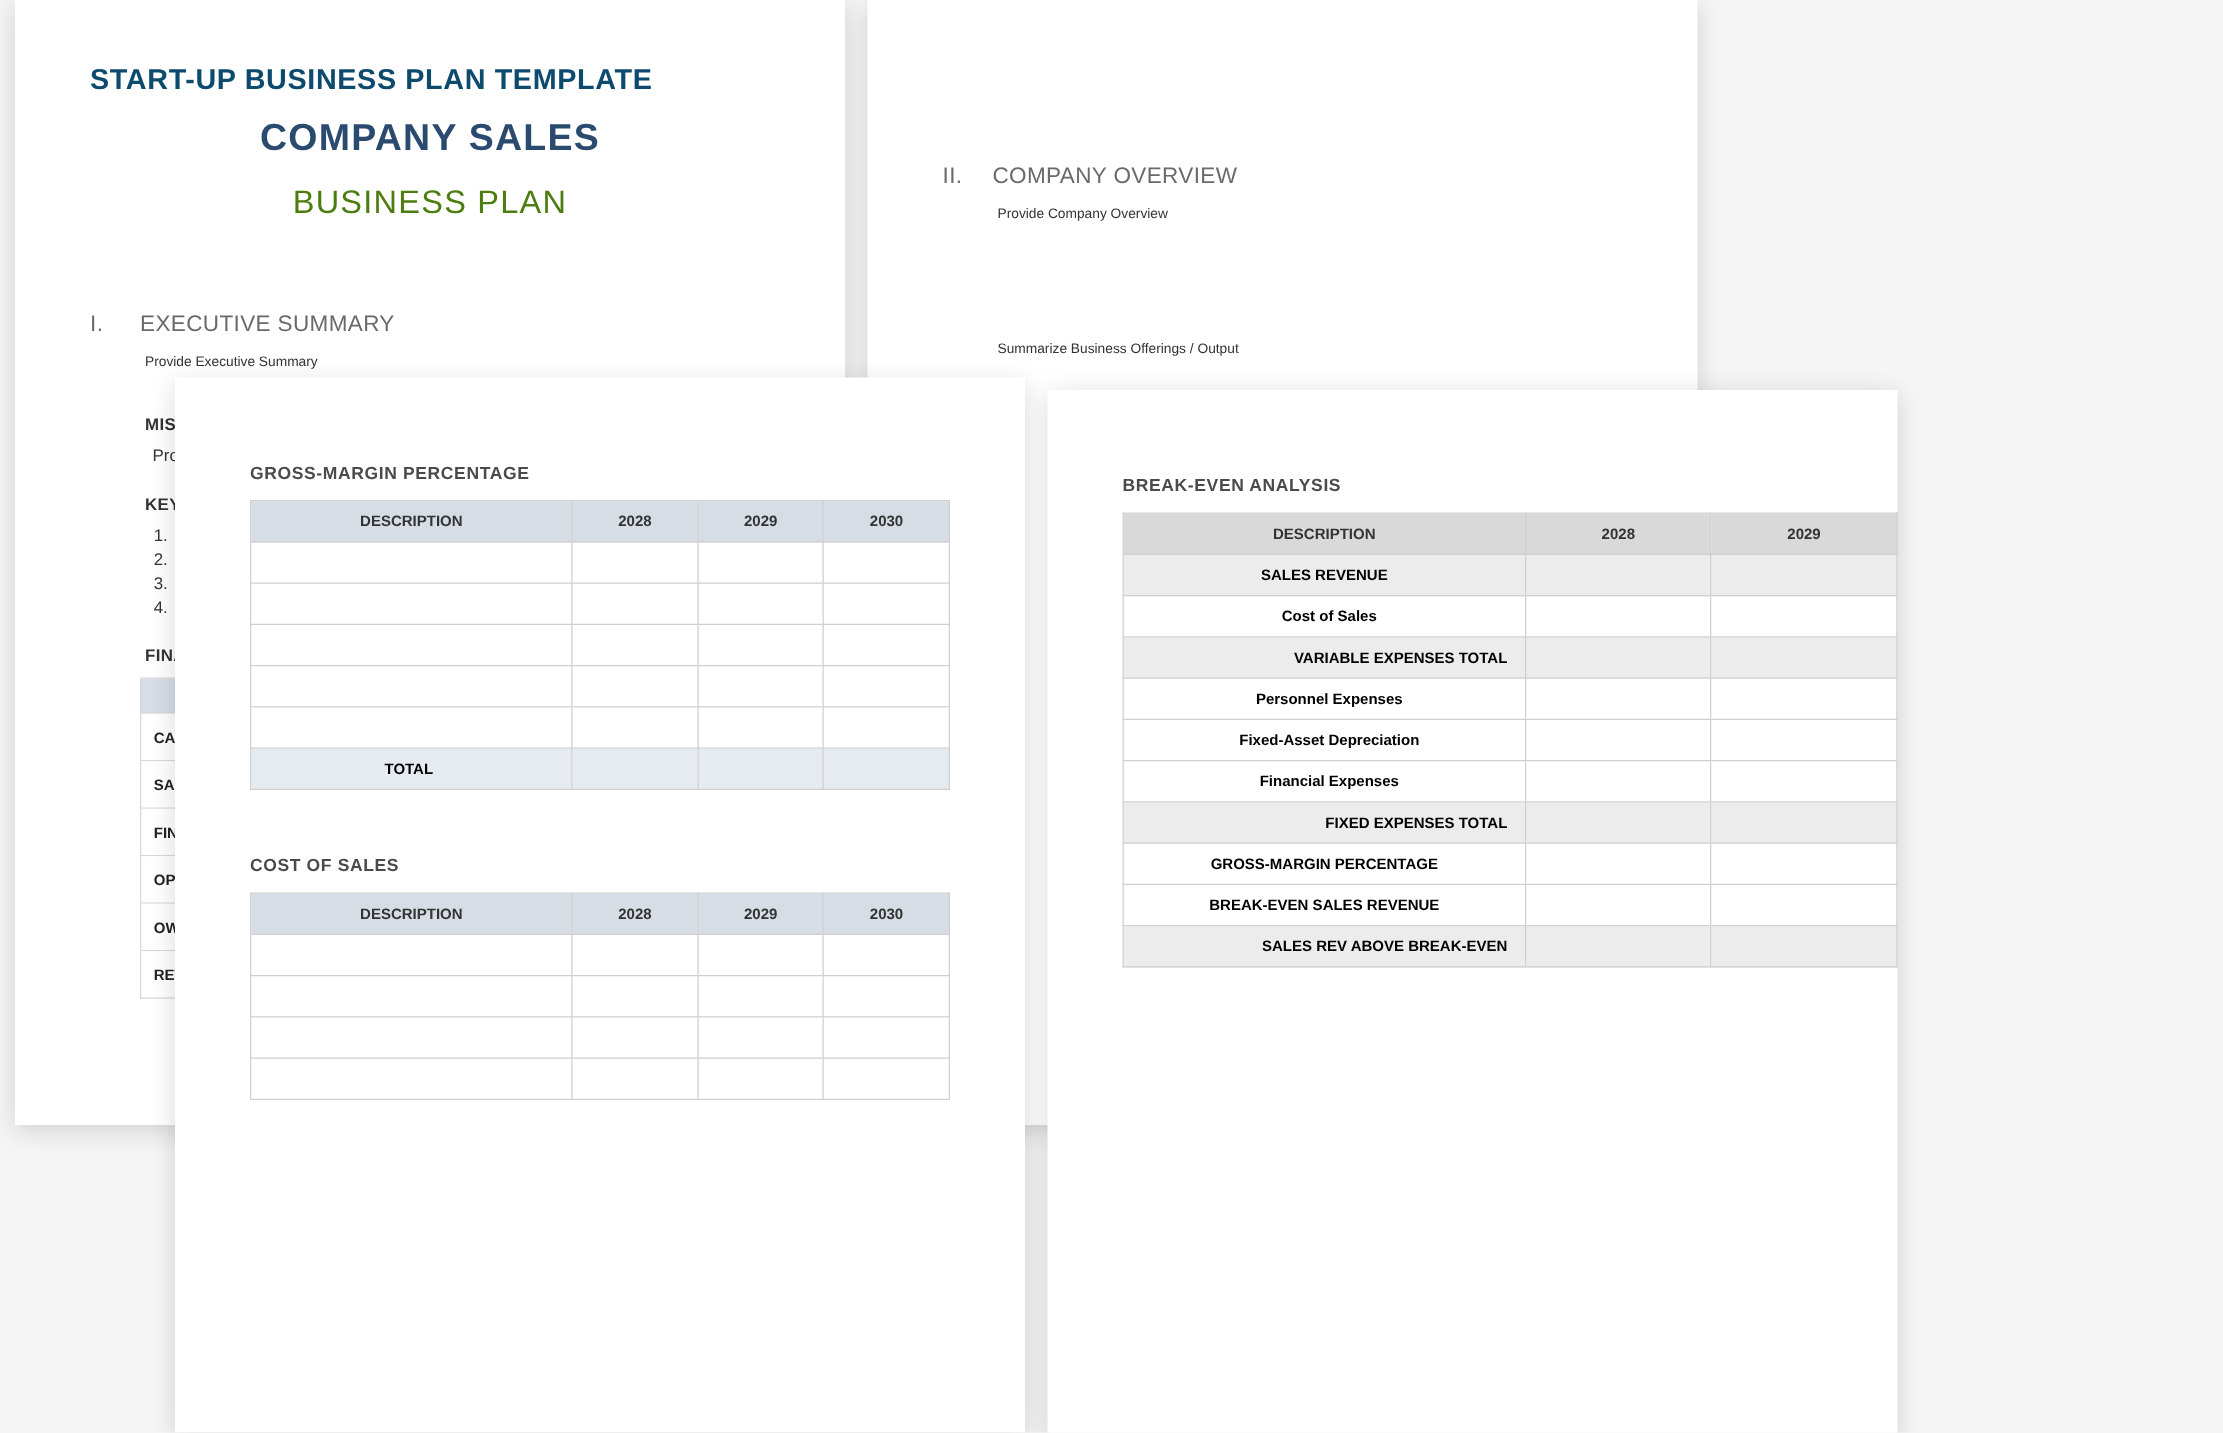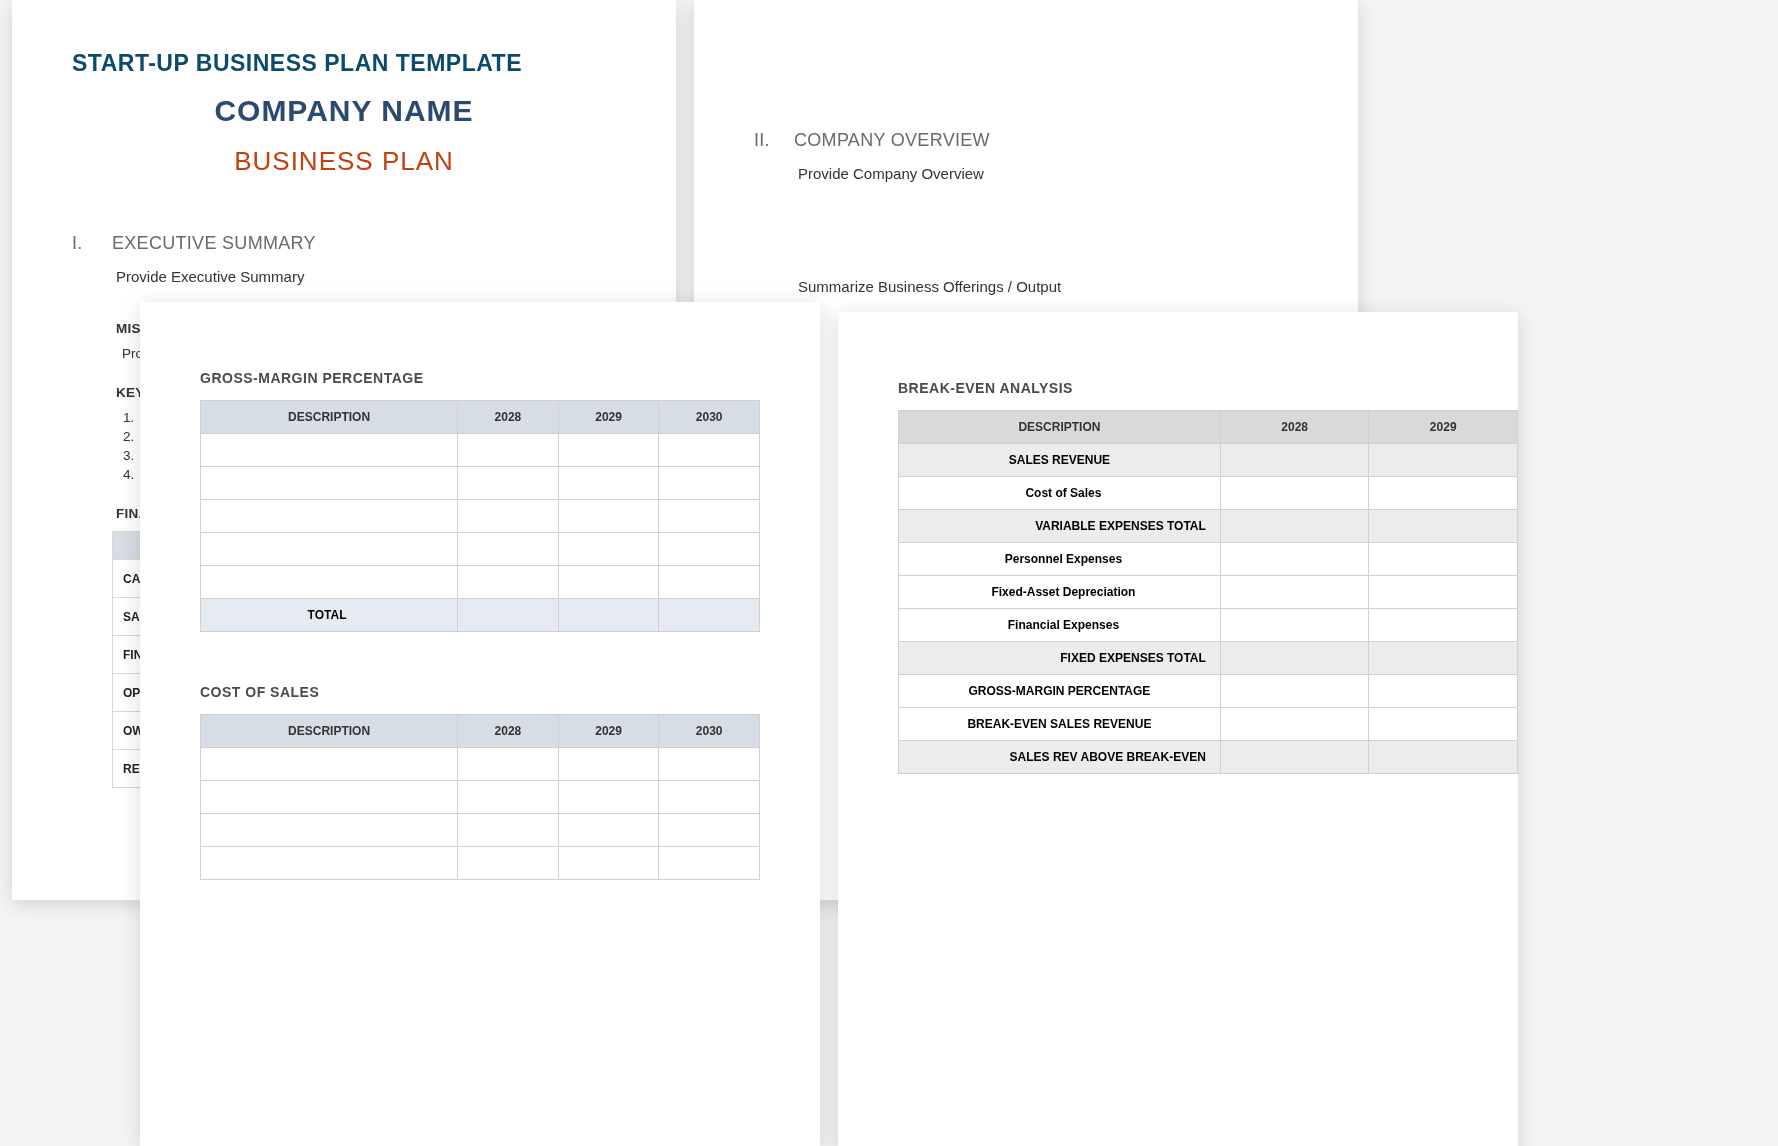--- a/index.html
+++ b/index.html
@@ -38,36 +38,36 @@
     font-weight: 700;
     text-align: center;
     color: #2b4a6f;
     letter-spacing: 1px;
     margin-bottom: 18px;
   }
   .business-plan-sub {
     font-size: 26px;
     font-weight: 400;
     text-align: center;
-    color: #c2410c;
+    color: #4d7c0f;
     letter-spacing: 1px;
-    margin-bottom: 56px;
+    margin-bottom: 72px;
   }
   .section-heading {
     display: flex;
     gap: 18px;
     font-size: 18px;
     color: #6a6a6a;
     letter-spacing: 0.3px;
     margin-bottom: 14px;
     font-weight: 400;
   }
   .section-num { min-width: 22px; }
   .section-body {
-    font-size: 15px;
+    font-size: 11px;
     color: #333;
     margin-left: 44px;
     margin-bottom: 36px;
   }
   .sub-label {
     font-size: 13.5px;
     font-weight: 700;
     color: #333;
     letter-spacing: 0.3px;
     margin-left: 44px;
@@ -161,21 +161,21 @@
   table.be td.right { text-align: right; padding-right: 14px; font-weight: 700; }
   table.be tr.gross td.label,
   table.be tr.gross td { border-top: 1px solid #d0d0d0; }
   .spacer-lg { height: 80px; }
 </style>
 </head>
 <body>
 
 <div class="page page1">
   <div class="doc-title">START-UP BUSINESS PLAN TEMPLATE</div>
-  <div class="company-name">COMPANY NAME</div>
+  <div class="company-name">COMPANY SALES</div>
   <div class="business-plan-sub">BUSINESS PLAN</div>
 
   <div class="section-heading">
     <span class="section-num">I.</span>
     <span>EXECUTIVE SUMMARY</span>
   </div>
   <div class="section-body">Provide Executive Summary</div>
 
   <div class="sub-label">MISSION ST</div>
   <div class="sub-body">Provide Mi</div>

